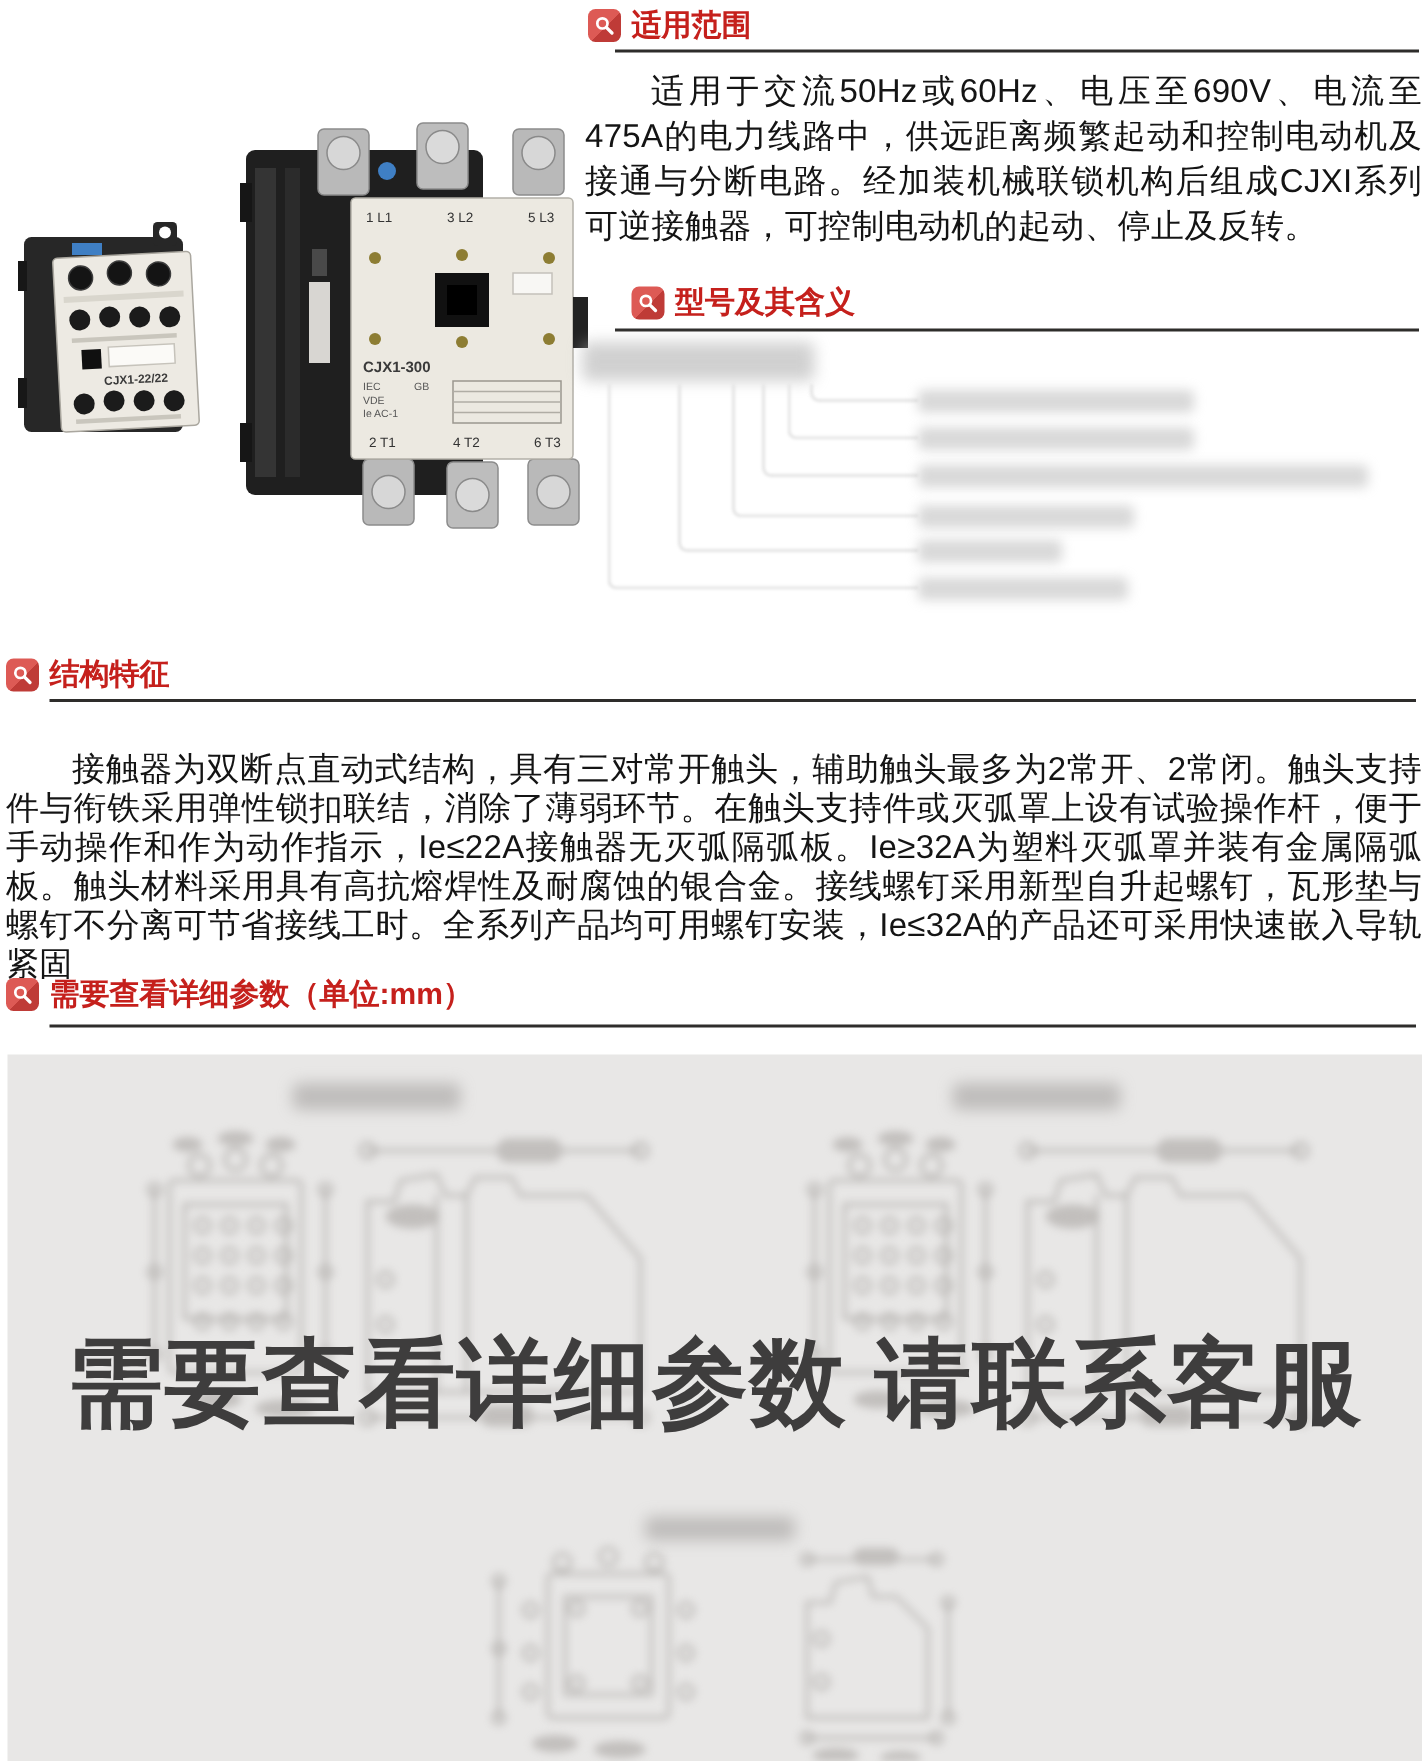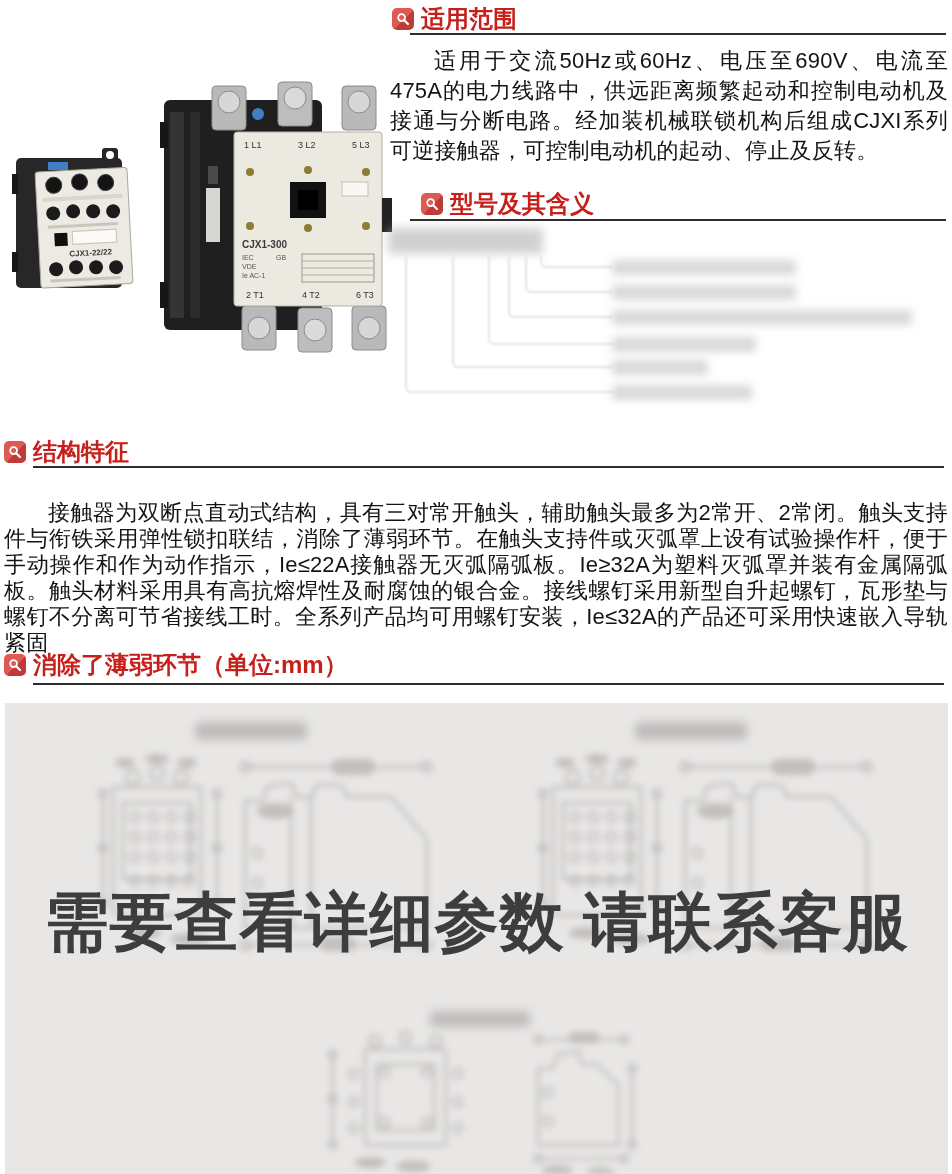--- a/index.html
+++ b/index.html
@@ -10,21 +10,21 @@
     font-family:"Liberation Sans", sans-serif;
     color:#141414;
   }
   
   .sec-head { position:absolute; display:flex; align-items:center; gap:7px; }
   .sec-icon {
     width:22px; height:22px; border-radius:5px; flex:0 0 auto;
     background:linear-gradient(135deg,#dd5a55 54%,#bf3b37 54%);
     display:flex; align-items:center; justify-content:center;
   }
-  .sec-title { font-size:24px; font-weight:700; color:#c5201c; white-space:nowrap; }
+  .sec-title { font-size:20px; font-weight:700; color:#c5201c; white-space:nowrap; }
   .divider { position:absolute; height:2px; background:#2e2d2b; }
   
   .para {
     position:absolute; text-align:justify; text-indent:2em;
     font-size:22px; color:#141414; letter-spacing:0.2px;
   }
   .para.scope { left:390px; top:46px; width:558px; line-height:30px; }
   .para.structure { left:4px; top:500px; width:944px; line-height:26px; }
   
   .diagram { position:absolute; left:388px; top:226px; width:562px; height:188px; }
@@ -199,21 +199,21 @@
   <div class="divider" style="left:33px; top:466px; width:911px;"></div>
   <div class="para structure">接触器为双断点直动式结构，具有三对常开触头，辅助触头最多为2常开、2常闭。触头支持件与衔铁采用弹性锁扣联结，消除了薄弱环节。在触头支持件或灭弧罩上设有试验操作杆，便于手动操作和作为动作指示，Ie≤22A接触器无灭弧隔弧板。Ie≥32A为塑料灭弧罩并装有金属隔弧板。触头材料采用具有高抗熔焊性及耐腐蚀的银合金。接线螺钉采用新型自升起螺钉，瓦形垫与螺钉不分离可节省接线工时。全系列产品均可用螺钉安装，Ie≤32A的产品还可采用快速嵌入导轨紧固</div>
 
   <div class="sec-head" style="left:4px; top:649px;">
     <span class="sec-icon">
       <svg width="14" height="14" viewBox="0 0 14 14">
         <circle cx="5.6" cy="5.6" r="3.4" fill="none" stroke="#ffffff" stroke-width="1.8"></circle>
         <line x1="8.2" y1="8.2" x2="12" y2="12" stroke="#ffffff" stroke-width="2.2" stroke-linecap="round"></line>
       </svg>
     </span>
-    <span class="sec-title">消除了薄弱环节（单位:mm）</span>
+    <span class="sec-title">需要查看详细参数（单位:mm）</span>
   </div>
   <div class="divider" style="left:33px; top:683px; width:911px;"></div>
 
   <div class="panel">
 
     <div class="title-blob" style="left:190px; top:19px; width:112px;"></div>
     <div class="title-blob" style="left:630px; top:19px; width:112px;"></div>
     <div class="title-blob" style="left:425px; top:308px; width:100px; height:16px;"></div>
 
     <svg class="draw" style="left:90px; top:50px;" width="350" height="235" viewBox="0 0 350 235" fill="none" stroke="#8e8a86" stroke-width="2">

